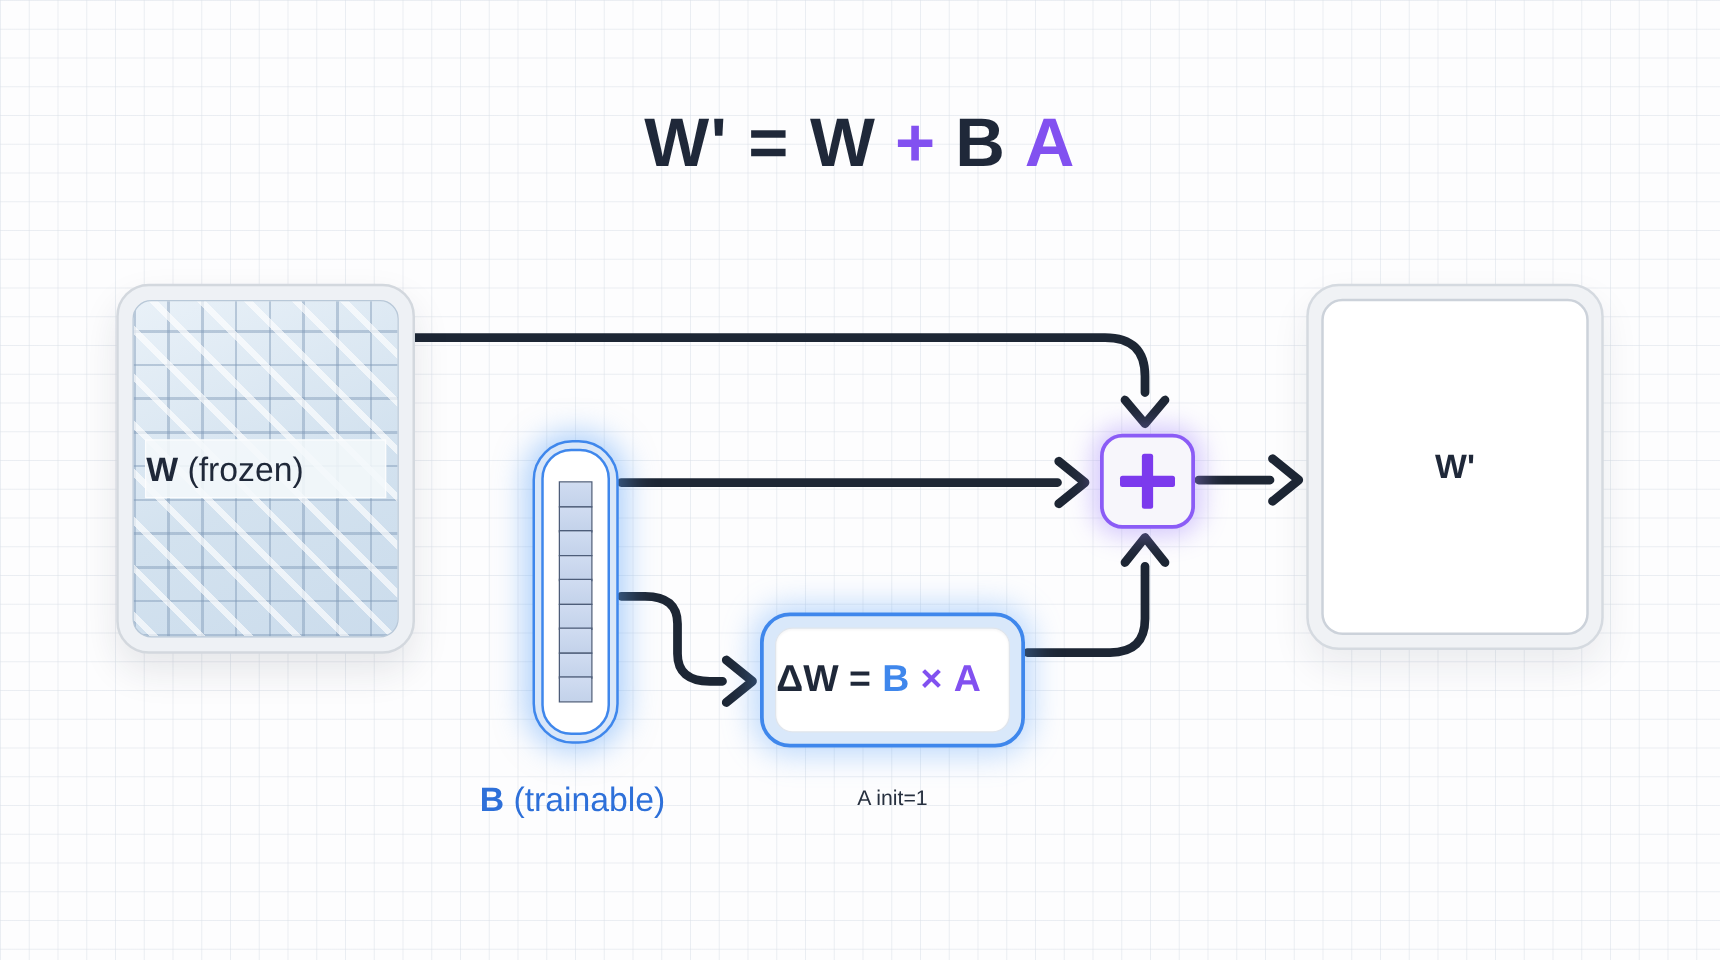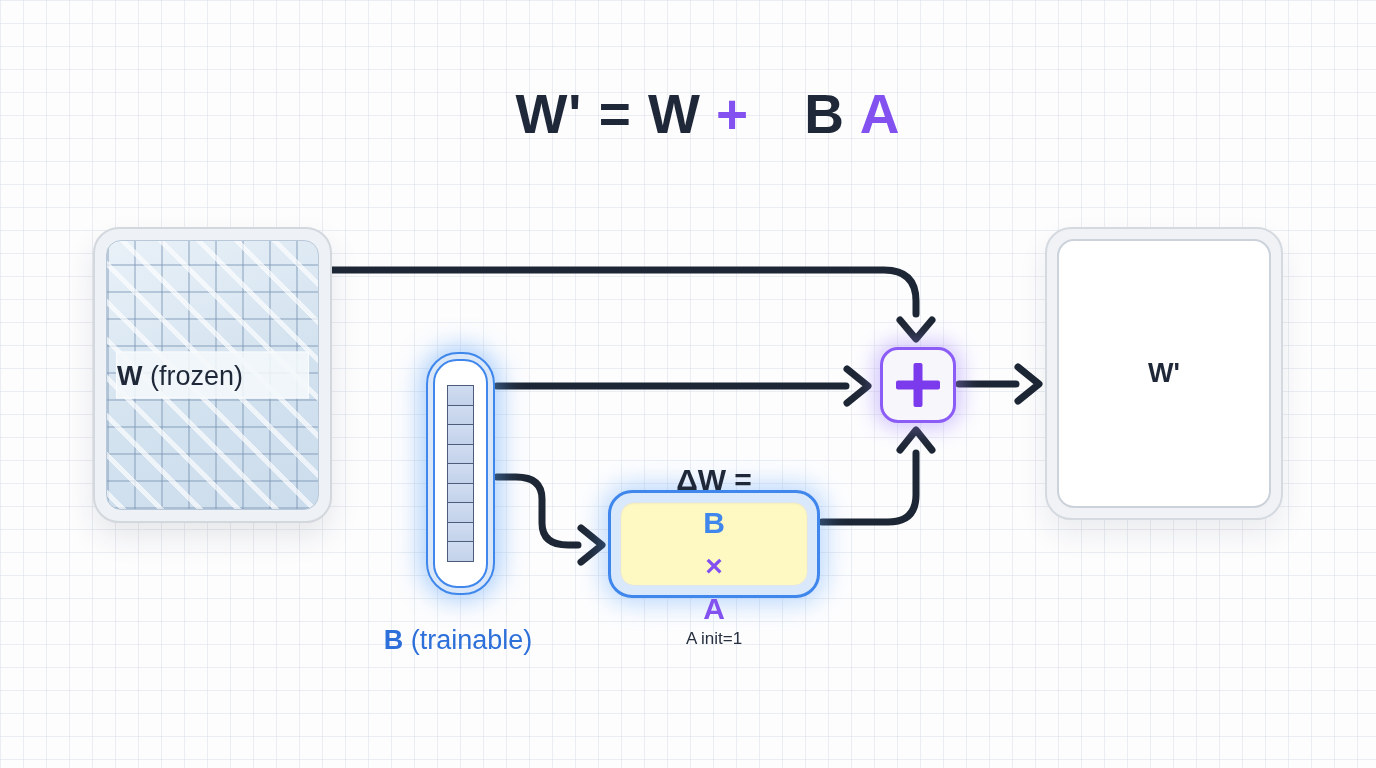--- a/index.html
+++ b/index.html
@@ -23,21 +23,21 @@
   }
   
   svg.arrows{position:absolute;inset:0;width:100%;height:100%;}
   svg.arrows path{fill:none;stroke:var(--arrow);stroke-width:7;stroke-linecap:round;stroke-linejoin:round;}
   
   .title{
     position:absolute;top:82px;left:0;right:0;
     display:flex;justify-content:center;align-items:baseline;gap:15px;
     font-size:55px;font-weight:800;letter-spacing:1px;line-height:64px;
   }
-  .title .dark{color:var(--dark);margin-left:40px;}
+  .title .dark{color:var(--dark);}
   .title .purple{color:var(--purple);}
   
   .w-box{
     position:absolute;left:93px;top:227px;width:239px;height:296px;
     background:#eef1f5;border:2px solid #d3d8de;border-radius:26px;padding:11px;
     box-shadow:0 14px 30px rgba(30,41,59,.10);
   }
   .w-box-inner{
     position:relative;width:100%;height:100%;border-radius:15px;
     border:1px solid #b8c8d8;overflow:hidden;
@@ -69,25 +69,24 @@
     border:1.5px solid #4d5d79;margin-top:-1.5px;
   }
   .b-cell:first-child{margin-top:0;}
   
   .delta-box{
     position:absolute;left:608px;top:490px;width:212px;height:108px;
     border:3px solid var(--blue-stroke);border-radius:24px;background:#d9e8fa;
     padding:9px;box-shadow:0 0 24px 6px rgba(96,165,250,.40);
   }
   .delta-inner{
-    width:100%;height:100%;background:#fef9c3;border:1px solid #e0e5ec;border-radius:14px;
-    display:flex;align-items:center;justify-content:center;gap:9px;
+    width:100%;height:100%;background:#ffffff;border:1px solid #e0e5ec;border-radius:14px;
+    display:flex;align-items:center;gap:9px;
     font-size:30px;font-weight:700;
     box-shadow:inset 0 1px 2px rgba(30,41,59,.05);
-    flex-direction:column;
   }
   .delta-inner .dark{color:var(--dark);}
   .delta-inner .blue{color:var(--blue-stroke);}
   .delta-inner .purple{color:var(--purple);}
   
   .plus-node{
     position:absolute;left:880px;top:347px;width:76px;height:76px;
     border:3px solid #8b5cf6;border-radius:18px;background:#f7f6fb;
     box-shadow:0 0 20px 6px rgba(167,139,250,.45);
   }

